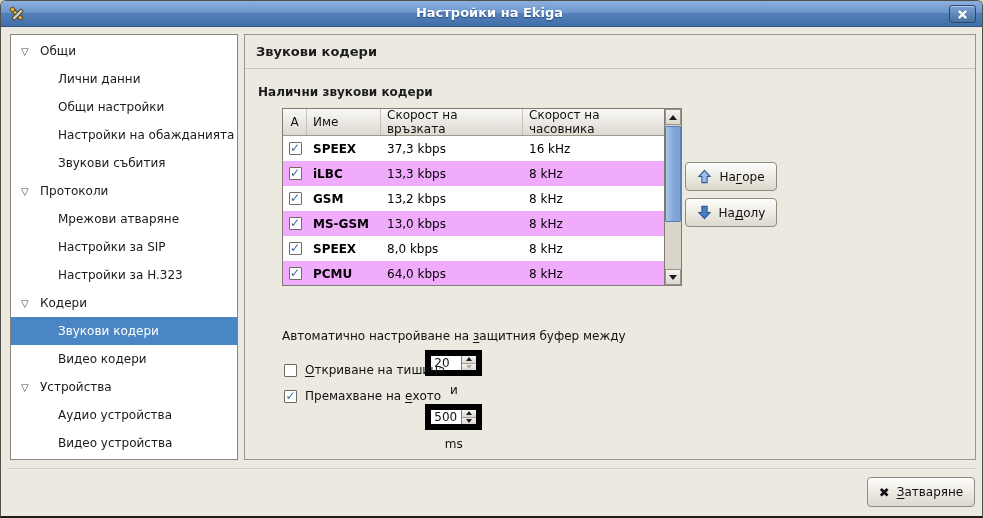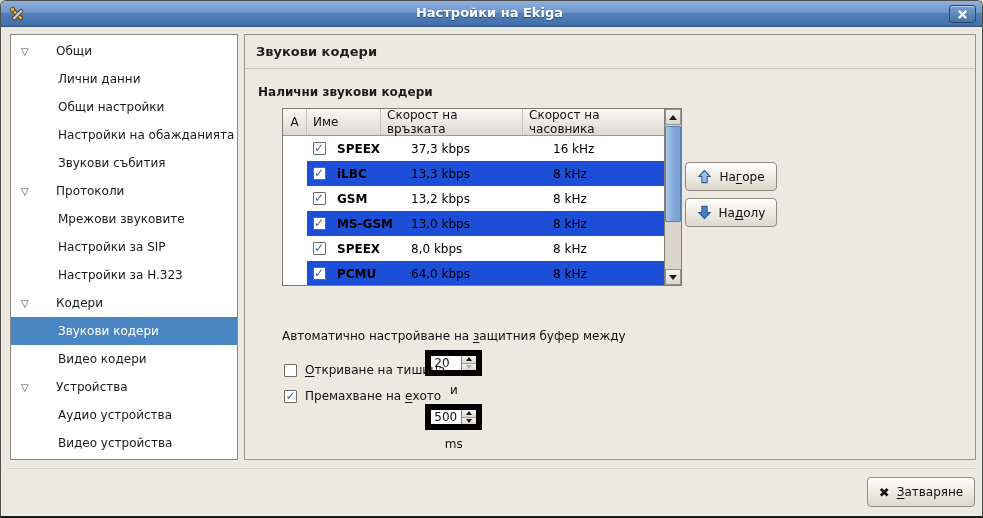--- a/index.html
+++ b/index.html
@@ -32,21 +32,21 @@
   }
 
   
   .sidebar {
     position:absolute; left:9px; top:33px; width:228px; height:426px;
     background:#fff; border:1px solid #8b877e; padding-top:2px; overflow:hidden;
   }
   .tree-row { height:28px; display:flex; align-items:center; font-size:12px; color:#1a1a1a; cursor:default; }
   .tree-row .expander { width:17px; margin-left:10px; font-size:10px; color:#444; }
   .expander::before { content:"▽"; }
-  .tree-row.category .label { margin-left:18px;text-align:right; }
+  .tree-row.category .label { margin-left:2px;text-align:right; }
   .tree-row.child .label { margin-left:47px; }
   .tree-row.selected { background:#4b86c4; }
   .tree-row.selected .label { color:#fff; }
 
   
   .main-panel {
     position:absolute; left:243px; top:33px; width:732px; height:426px;
     background:#ece9e1; border:1px solid #9a968c;
   }
   .panel-title { position:absolute; left:11px; top:9px; font-size:13px; font-weight:bold; color:#1c1c1c; }
@@ -64,22 +64,22 @@
   .table-body { flex:1; overflow:hidden; display:flex; flex-direction:column; }
   .thead { height:27px; display:flex; flex:0 0 27px;
     background:linear-gradient(#f9f8f6,#ddd9d1); border-bottom:1px solid #9d988e; }
   .th { display:flex; align-items:center; padding:0 6px; font-size:12px; color:#111;
     border-right:1px solid #c6c3bb; cursor:pointer; }
   .th:last-child { border-right:none; }
   .col-a { width:24px; flex:0 0 24px; justify-content:center; padding:0; }
   .col-name { width:74px; flex:0 0 74px; }
   .col-rate { width:142px; flex:0 0 142px; }
   .col-clock { flex:1; }
-  .tr { height:25px; flex:0 0 25px; display:flex; align-items:flex-start; font-size:12px; background:#fff;margin-left:24px; }
-  .tr.alt { background:#1d4ed8; }
+  .tr { height:25px; flex:0 0 25px; display:flex; align-items:flex-start; font-size:12px; background:#fff; }
+  .tr.alt { background:#f0abfc; }
   .td { display:flex; align-items:center; padding:0 6px; height:100%; }
   .codec-name { font-weight:bold; }
 
   .checkbox {
     width:13px; height:13px; background:#fff; border:1px solid #6f6b64; border-radius:1px;
     display:inline-flex; align-items:center; justify-content:center; cursor:pointer; flex:0 0 13px;
   }
   .checkbox.checked::after { content:"✓"; color:#35659f; font-size:12px; font-weight:bold; line-height:1; margin-top:-1px; }
 
   
@@ -161,21 +161,21 @@
       <span class="label">Настройки на обажданията</span>
     </div>
     <div class="tree-row child">
       <span class="label">Звукови събития</span>
     </div>
     <div class="tree-row category">
       <span class="expander"></span>
       <span class="label">Протоколи</span>
     </div>
     <div class="tree-row child">
-      <span class="label">Мрежови звуковите</span>
+      <span class="label">Мрежови атваряне</span>
     </div>
     <div class="tree-row child">
       <span class="label">Настройки за SIP</span>
     </div>
     <div class="tree-row child">
       <span class="label">Настройки за H.323</span>
     </div>
     <div class="tree-row category">
       <span class="expander"></span>
       <span class="label">Кодери</span>

